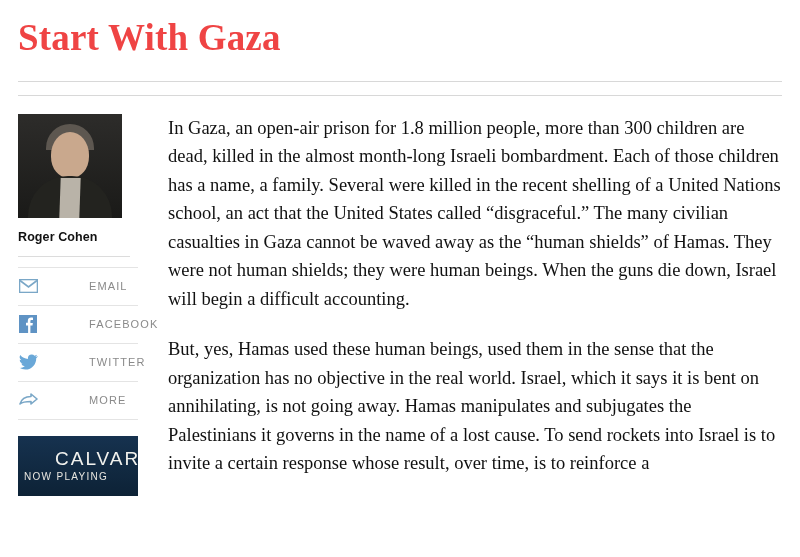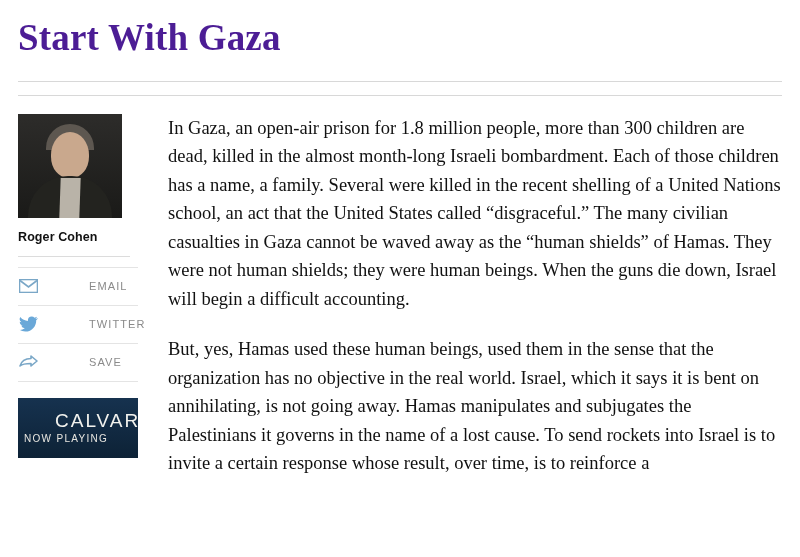--- a/index.html
+++ b/index.html
@@ -21,21 +21,21 @@
     box-sizing: border-box;
     padding: 0 18px;
   }
   .headline {
     font-family: "Liberation Serif", serif;
     font-size: 37px;
     font-weight: 700;
     letter-spacing: 0.2px;
     line-height: 1.1;
     margin: 18px 0 0 0;
-    color: #4c1d95;
+    color: #ef4444;
   }
   .rule {
     border: 0;
     border-top: 1px solid #d8d8d8;
     margin: 22px 0 0 0;
     width: 100%;
   }
   .timestamp {
     font-family: "Liberation Sans", sans-serif;
     font-size: 11.5px;
@@ -210,38 +210,47 @@
         <div class="share-item">
           <span class="share-ico">
             <svg width="19" height="14" viewBox="0 0 19 14" aria-hidden="true">
               <rect x="0.5" y="0.5" width="18" height="13" fill="none" stroke="#7aa7c7" stroke-width="1.6"></rect>
               <path d="M1 1.5 L9.5 8 L18 1.5" fill="none" stroke="#7aa7c7" stroke-width="1.6"></path>
             </svg>
           </span>
           <span class="share-label">EMAIL</span>
         </div>
 
+        <div class="share-item">
+          <span class="share-ico">
+            <svg width="18" height="18" viewBox="0 0 18 18" aria-hidden="true">
+              <rect x="0" y="0" width="18" height="18" fill="#5f93c4"></rect>
+              <path d="M11.4 18V10.5h2.1l.35-2.6h-2.45V6.3c0-.75.2-1.25 1.3-1.25h1.3V2.7c-.25-.03-1.05-.1-1.95-.1-1.95 0-3.25 1.15-3.25 3.3v1.9H7v2.6h2.1V18z" fill="#ffffff"></path>
+            </svg>
+          </span>
+          <span class="share-label">FACEBOOK</span>
+        </div>
 
         <div class="share-item">
           <span class="share-ico">
             <svg width="19" height="16" viewBox="0 0 19 16" aria-hidden="true">
               <path d="M18.5 2.2c-.7.3-1.4.5-2.2.6.8-.5 1.4-1.2 1.7-2.1-.75.45-1.6.77-2.45.94A3.85 3.85 0 0 0 12.7.4a3.83 3.83 0 0 0-3.8 3.8c0 .3.03.6.1.87A10.85 10.85 0 0 1 1.3 1.08a3.8 3.8 0 0 0 1.18 5.1 3.8 3.8 0 0 1-1.72-.47v.05a3.82 3.82 0 0 0 3.06 3.74c-.5.14-1.06.16-1.6.06a3.83 3.83 0 0 0 3.57 2.65A7.7 7.7 0 0 1 .4 13.85 10.85 10.85 0 0 0 6.3 15.6c7.05 0 10.9-5.83 10.9-10.9v-.5c.75-.54 1.4-1.22 1.9-2z" fill="#6aa8d8"></path>
             </svg>
           </span>
           <span class="share-label">TWITTER</span>
         </div>
 
 
         <div class="share-item">
           <span class="share-ico">
             <svg width="19" height="14" viewBox="0 0 19 14" aria-hidden="true">
               <path d="M1 11c1.5-5.5 6-7.5 11-7.5V1l6 5-6 5V8.5C8 8.5 3.5 8.8 1 11z" fill="none" stroke="#7aa7c7" stroke-width="1.6" stroke-linejoin="round"></path>
             </svg>
           </span>
-          <span class="share-label">SAVE</span>
+          <span class="share-label">MORE</span>
         </div>
 
       </div>
 
       <div class="ad">
         <div class="ad-title">CALVARY</div>
         <div class="ad-sub">NOW PLAYING</div>
       </div>
 
     </aside>

